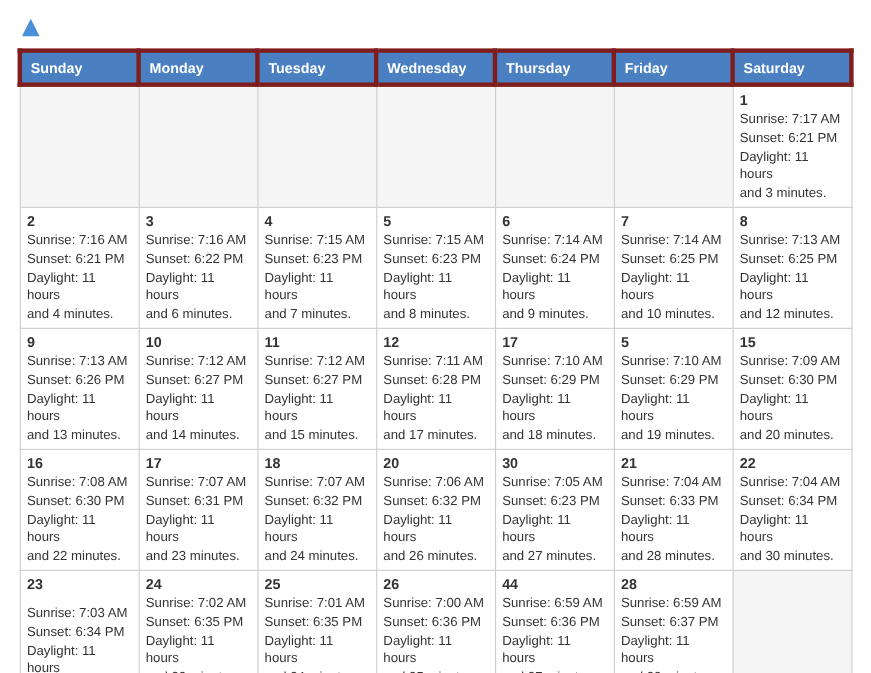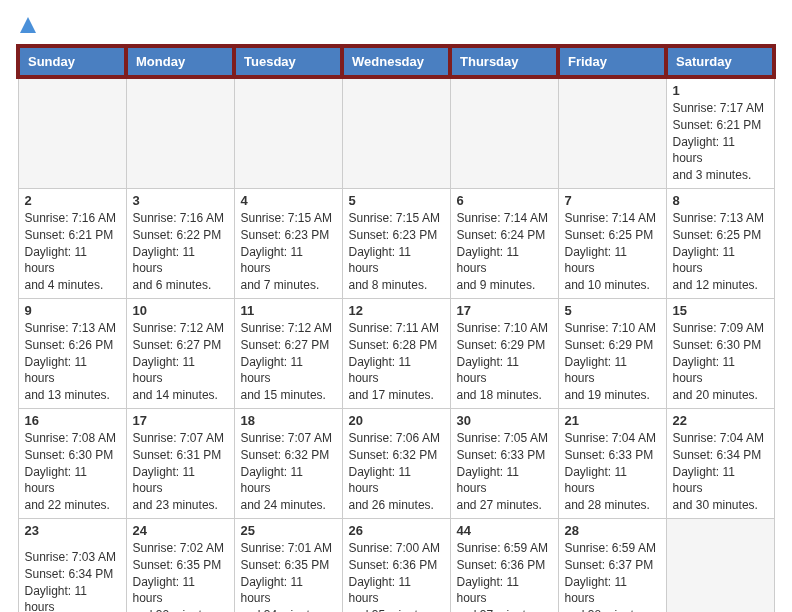--- a/index.html
+++ b/index.html
@@ -256,21 +256,21 @@
         <td>
           <span class="day-number">20</span>
           <div class="day-info" style="white-space: pre-line;">Sunrise: 7:06 AM
 Sunset: 6:32 PM
 Daylight: 11 hours
 and 26 minutes.</div>
         </td>
         <td>
           <span class="day-number">30</span>
           <div class="day-info" style="white-space: pre-line;">Sunrise: 7:05 AM
-Sunset: 6:33 PM
+Sunset: 6:23 PM
 Daylight: 11 hours
 and 27 minutes.</div>
         </td>
         <td>
           <span class="day-number">21</span>
           <div class="day-info" style="white-space: pre-line;">Sunrise: 7:04 AM
 Sunset: 6:33 PM
 Daylight: 11 hours
 and 28 minutes.</div>
         </td>

